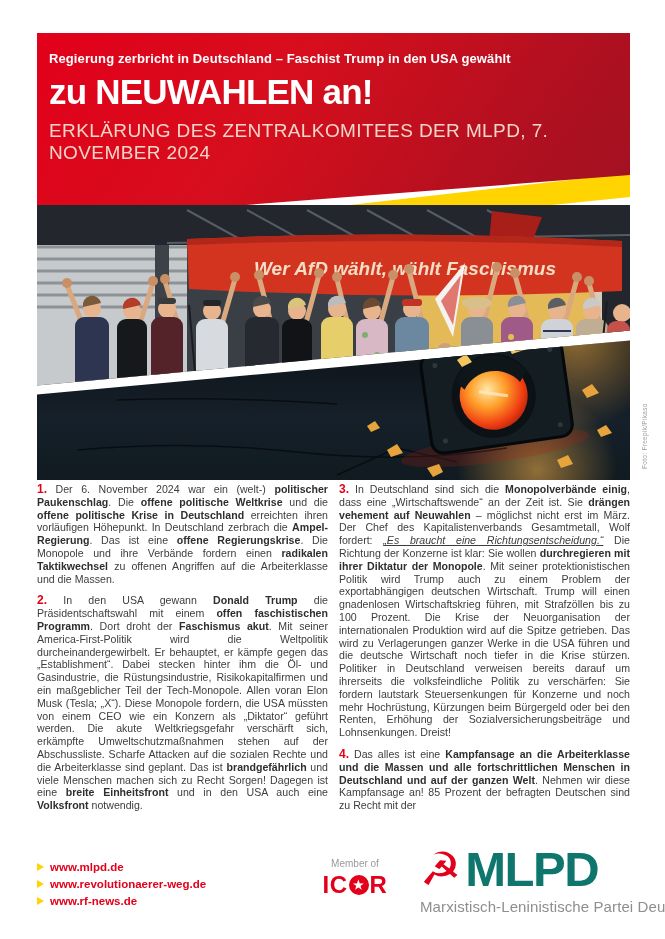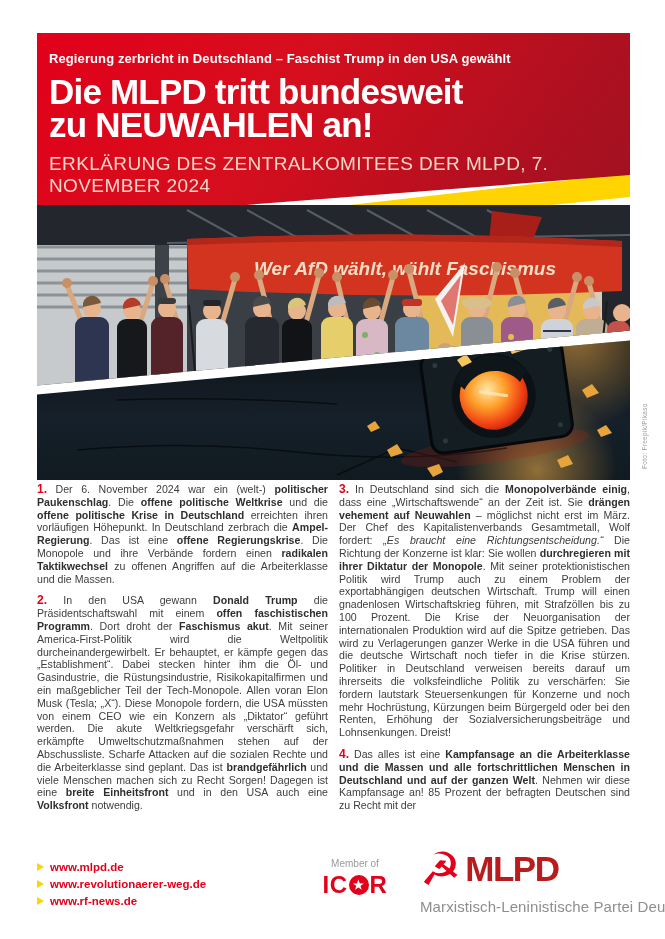--- a/index.html
+++ b/index.html
@@ -45,21 +45,21 @@
   
   .col {
     position:absolute; top:483px; width:291px; height:346px; overflow:hidden;
     font-size:10.6px; line-height:12.8px; color:#3d3d3d; text-align:justify;
   }
   #col1 { left:37px; }
   #col2 { left:339px; }
   .para { margin-bottom:9px; }
   .pnum { color:#e3001a; font-weight:bold; font-size:12px; }
   .seg-b { font-weight:bold; color:#2f2f2f; }
-  .seg-i { font-style:italic; }
+  .seg-i { font-style:italic;text-decoration:underline; }
 
   
   .links { position:absolute; left:37px; top:858px; }
   .link-row { display:flex; align-items:center; height:17px; cursor:pointer;text-align:center; }
   .tri {
     width:0; height:0; border-left:7px solid #ffd400;
     border-top:4.5px solid transparent; border-bottom:4.5px solid transparent;
     margin-right:6px;
   }
   .link-text { color:#e3001a; font-weight:bold; font-size:11.5px; }
@@ -69,32 +69,31 @@
   .icor { display:inline-flex; align-items:center; color:#e3001a; font-weight:bold; font-size:24px; letter-spacing:0.5px; }
   .icor-star {
     display:inline-flex; align-items:center; justify-content:center;
     width:20px; height:20px; border-radius:50%; background:#e3001a;
     color:#ffffff; font-size:12px; margin:0 1px;
   }
 
   .mlpd-block { position:absolute; left:420px; top:843px; width:212px; }
   .mlpd-row { display:flex; align-items:center; justify-content:flex-start; }
   .hs-icon { color:#e3001a; font-size:46px; line-height:52px; margin-right:4px; }
-  .mlpd-word { color:#b91c1c; font-weight:bold; font-size:35px; letter-spacing:-1.5px; line-height:52px;text-align:center; }
+  .mlpd-word { color:#0f766e; font-weight:bold; font-size:49px; letter-spacing:-1.5px; line-height:52px;text-align:center; }
   .mlpd-tagline { margin-top:3px; font-size:15px; color:#8e8e8e; letter-spacing:0.1px; white-space:nowrap; }
 </style>
 </head>
 <body>
 
 <div id="page">
 
   <div class="yellow-wedge"></div>
   <div class="header-red">
     <div class="kicker">Regierung zerbricht in Deutschland – Faschist Trump in den USA gewählt</div>
-    <div class="title">Die MLPD tritt bundesweit</div>
     <div class="title">zu NEUWAHLEN an!</div>
     <div class="subtitle">ERKLÄRUNG DES ZENTRALKOMITEES DER MLPD, 7. NOVEMBER 2024</div>
   </div>
 
   <div class="photo1">
     <svg viewBox="0 0 593 190" preserveAspectRatio="none">
       <rect x="0" y="0" width="593" height="190" fill="#3a3f46"></rect>
 
       <rect x="0" y="0" width="150" height="190" fill="#c6cacd"></rect>
       <g stroke="#8d9296" stroke-width="3">

